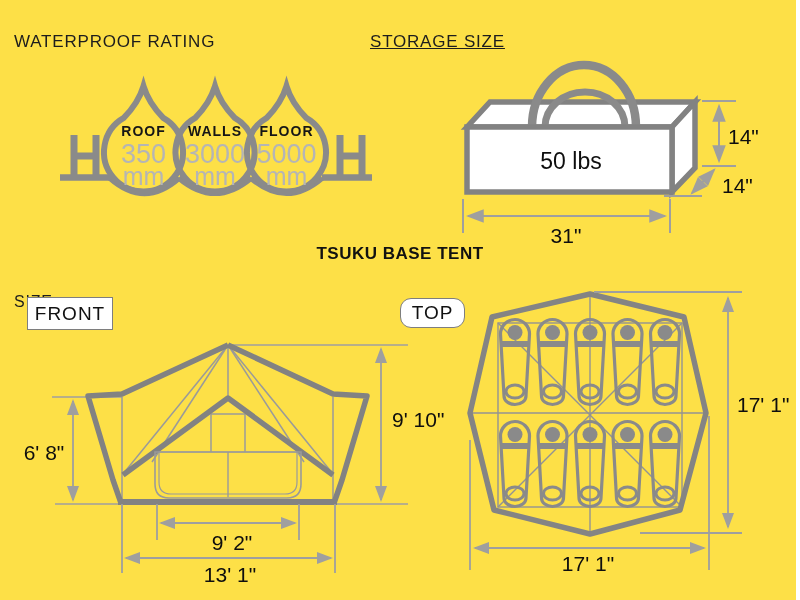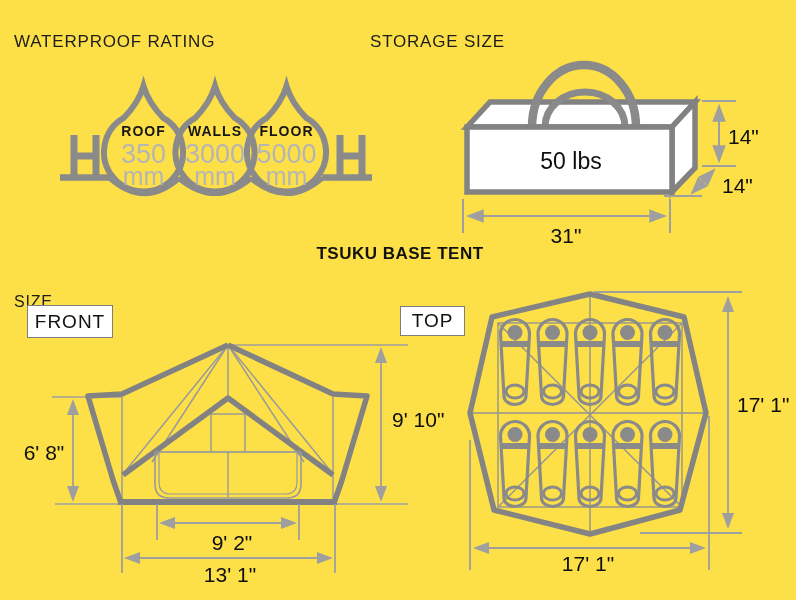--- a/index.html
+++ b/index.html
@@ -1,27 +1,27 @@
 <!DOCTYPE html>
 <html><head>
 <meta charset="utf-8">
 <style>
   html,body{margin:0;padding:0;background:#fff;}
   #stage{position:relative;width:796px;height:600px;background:#fde047;overflow:hidden;
          font-family:"Liberation Sans", sans-serif;color:#1a1a1a;}
   .heading{position:absolute;font-size:17px;letter-spacing:.8px;color:#1d1d1d;white-space:nowrap;}
   #hd-waterproof{left:14px;top:32px;}
-  #hd-storage{left:370px;top:32px;}
+  #hd-storage{left:370px;top:32px;text-decoration:underline;}
   #hd-size{left:14px;top:246px;font-size:16px;margin-top:47px;}
   #main-title{position:absolute;left:0;top:244px;width:800px;text-align:center;
               font-size:17px;font-weight:bold;letter-spacing:.5px;color:#111;}
   .viewbox{position:absolute;border:1.5px solid #7e7e7e;display:flex;align-items:center;
-           justify-content:center;font-size:19px;letter-spacing:1px;color:#111;background:#fff;margin-top:8px;}
+           justify-content:center;font-size:19px;letter-spacing:1px;color:#111;background:#fff;}
   #front-box{left:27px;top:297px;width:84px;height:31px;}
-  #top-box{left:400px;top:298px;width:63px;height:28px;}
+  #top-box{left:400px;top:298px;width:63px;height:28px;border-radius:11px;}
   svg{position:absolute;}
   svg text{font-family:"Liberation Sans", sans-serif;}
   .dimtxt{font-size:21px;fill:#0e0e0e;}
   .droplabel{font-size:14px;font-weight:bold;fill:#161616;letter-spacing:1px;}
   .dropval{font-size:27px;fill:#b5b5b5;}
   .dropunit{font-size:25px;fill:#b5b5b5;}
 </style>
 </head>
 <body>
 

